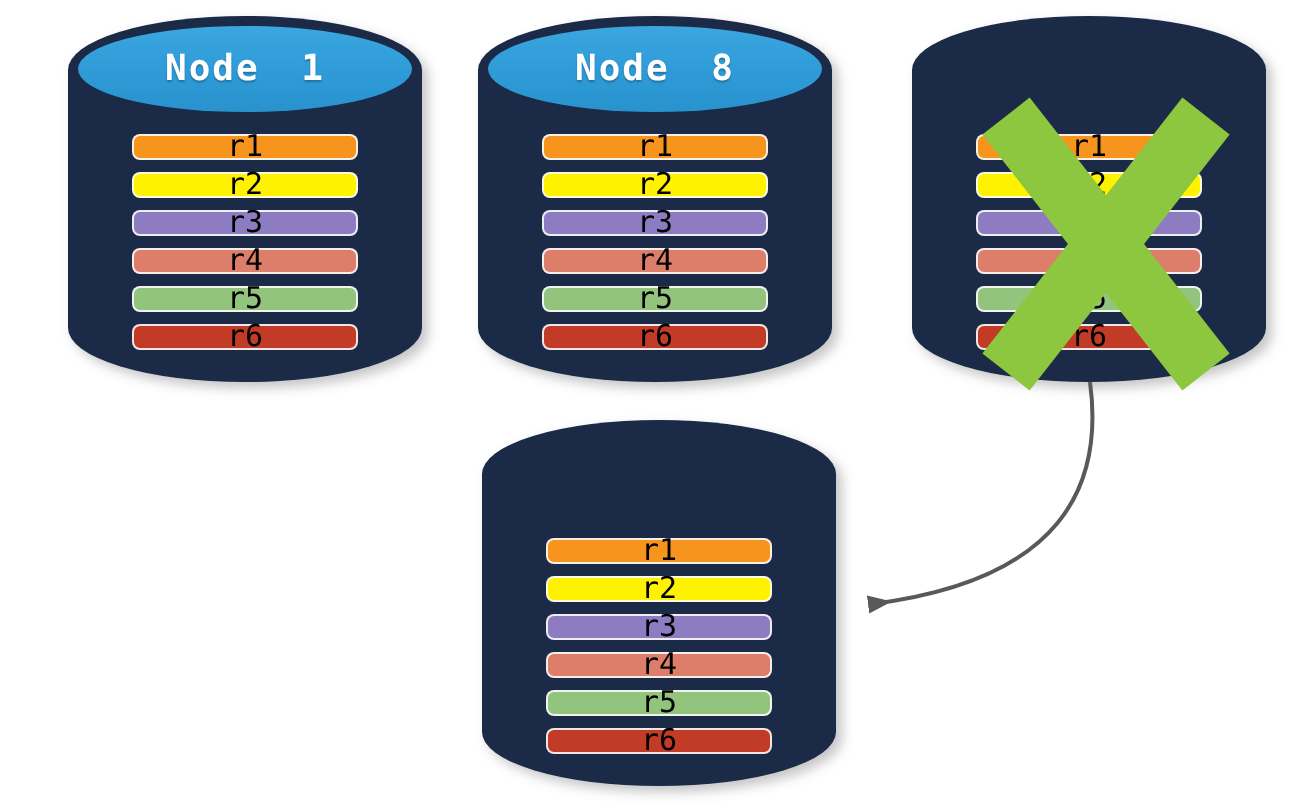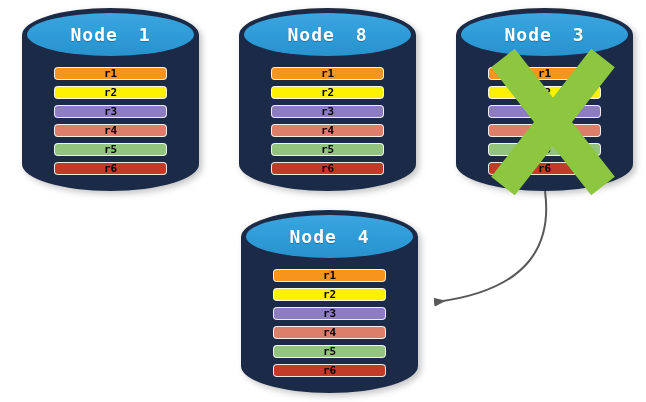--- a/index.html
+++ b/index.html
@@ -1,21 +1,21 @@
 <!DOCTYPE html>
 <html><head>
 <meta charset="utf-8">
 <style>
   html,body { margin:0; padding:0; background:#ffffff; }
   .canvas {
     position:relative; width:646px; height:402px; background:#ffffff;
     font-family:"DejaVu Sans Mono","Liberation Mono",monospace; overflow:hidden;
   }
   .node { position:absolute; width:177px; height:183px; }
-  .node.n1 { left:22px;  top:8px;  }
+  .node.n1 { left:34px;  top:8px;  }
   .node.n2 { left:239px; top:8px;  }
   .node.n3 { left:456px; top:8px;  }
   .node.n4 { left:241px; top:210px; }
 
   .cyl-body {
     position:absolute; inset:0;
     background:var(--body,#1B2A47);
     border-radius:50% / 27px;
     box-shadow:3px 3px 6px rgba(90,90,90,0.35);
   }
@@ -32,21 +32,21 @@
     text-shadow:0 1px 1px rgba(0,0,0,0.25);
   }
   .rows {
     position:absolute; top:59px; left:32px; width:113px;
     display:flex; flex-direction:column; gap:6px;
   }
   .row {
     box-sizing:border-box; height:13px;
     border:1px solid rgba(250,250,250,0.9); border-radius:4px;
     display:flex; align-items:center; justify-content:center;
-    color:#000000; font-size:11px; font-weight:700; line-height:11px;
+    color:#000000; font-size:15px; font-weight:400; line-height:11px;
   }
   .x-mark {
     position:absolute; left:30px; top:40px; width:134px; height:148px;
     pointer-events:none;
   }
   .x-mark line { stroke:var(--x,#8DC63F); stroke-width:30; }
   .arrow-layer {
     position:absolute; inset:0; pointer-events:none;
   }
   .arrow-layer path { stroke:var(--arrow,#595959); stroke-width:2; fill:none; }
@@ -81,42 +81,36 @@
         <div class="row" style="background: rgb(255, 242, 0); color: rgb(0, 0, 0);">r2</div>
         <div class="row" style="background: rgb(142, 124, 195); color: rgb(0, 0, 0);">r3</div>
         <div class="row" style="background: rgb(221, 126, 107); color: rgb(0, 0, 0);">r4</div>
         <div class="row" style="background: rgb(147, 196, 125); color: rgb(0, 0, 0);">r5</div>
         <div class="row" style="background: rgb(194, 59, 39); color: rgb(0, 0, 0);">r6</div>
       </div>
   </div>
 
   <div class="node n3">
     <div class="cyl-body"></div>
-    <div class="cyl-top">
-      <div class="cyl-title">Node 3</div>
-    </div>
     <div class="rows">
         <div class="row" style="background: rgb(247, 148, 30); color: rgb(0, 0, 0);">r1</div>
         <div class="row" style="background: rgb(255, 242, 0); color: rgb(0, 0, 0);">r2</div>
         <div class="row" style="background: rgb(142, 124, 195); color: rgb(0, 0, 0);">r3</div>
         <div class="row" style="background: rgb(221, 126, 107); color: rgb(0, 0, 0);">r4</div>
         <div class="row" style="background: rgb(147, 196, 125); color: rgb(0, 0, 0);">r5</div>
         <div class="row" style="background: rgb(194, 59, 39); color: rgb(0, 0, 0);">r6</div>
       </div>
     <svg class="x-mark" viewBox="0 0 134 148" aria-hidden="true">
       <line x1="17" y1="10" x2="117" y2="138"></line>
       <line x1="117" y1="10" x2="17" y2="138"></line>
     </svg>
   </div>
 
   <div class="node n4">
     <div class="cyl-body"></div>
-    <div class="cyl-top">
-      <div class="cyl-title">Node 4</div>
-    </div>
     <div class="rows">
         <div class="row" style="background: rgb(247, 148, 30); color: rgb(0, 0, 0);">r1</div>
         <div class="row" style="background: rgb(255, 242, 0); color: rgb(0, 0, 0);">r2</div>
         <div class="row" style="background: rgb(142, 124, 195); color: rgb(0, 0, 0);">r3</div>
         <div class="row" style="background: rgb(221, 126, 107); color: rgb(0, 0, 0);">r4</div>
         <div class="row" style="background: rgb(147, 196, 125); color: rgb(0, 0, 0);">r5</div>
         <div class="row" style="background: rgb(194, 59, 39); color: rgb(0, 0, 0);">r6</div>
       </div>
   </div>
 

